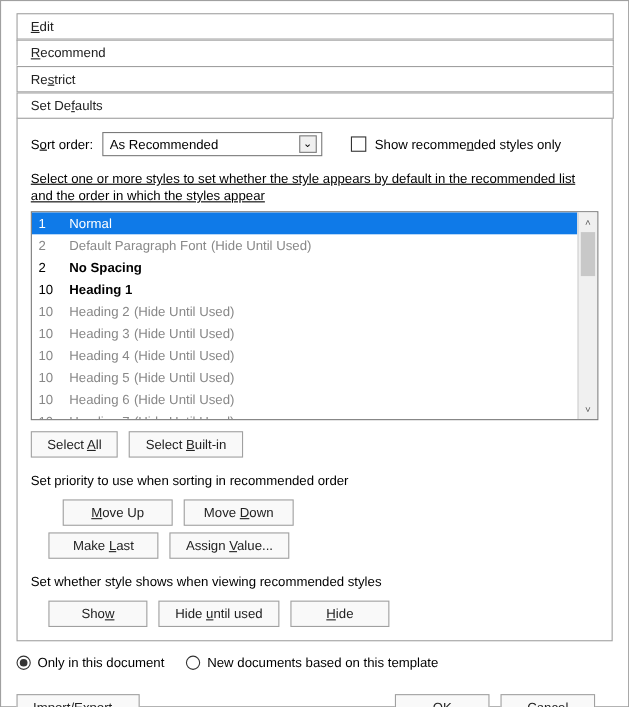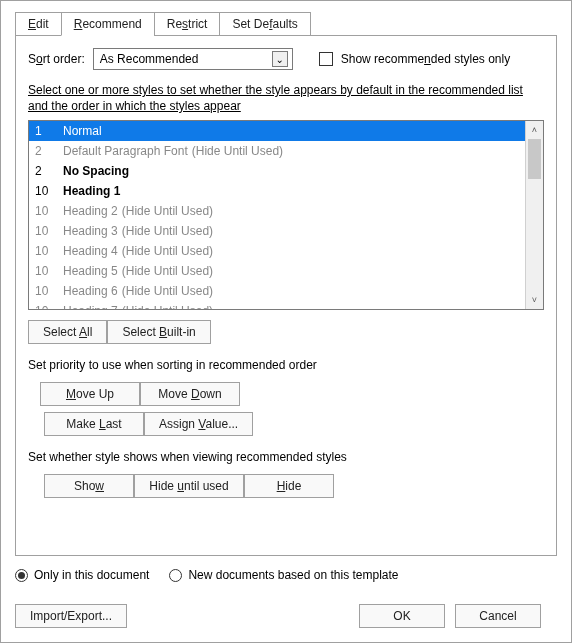--- a/index.html
+++ b/index.html
@@ -60,20 +60,21 @@
   display: flex;
   flex-direction: column;
 }
 .tabstrip {
   display: flex;
   gap: 0;
   margin-bottom: 0;
   position: relative;
   top: 1px;
   z-index: 2;
+  flex-direction: column;
 }
 .tab {
   border: 1px solid #a0a0a0;
   background: #fff;
   padding: 4px 12px;
   font-size: 12px;
   color: #222;
   margin-right: -1px;
 }
 .tab.active {
@@ -175,20 +176,21 @@
   background: #f9f9f9;
   padding: 4px 14px;
   font-size: 12px;
   color: #222;
   min-width: 72px;
   text-align: center;
   display: inline-block;
 }
 .btn-row {
   display: flex;
+  gap: 10px;
   margin-top: 10px;
 }
 .section-label {
   margin-top: 14px;
 }
 .radio {
   width: 13px;
   height: 13px;
   border: 1px solid #333;
   border-radius: 50%;
@@ -301,21 +303,21 @@
           <div class="scroll-btn">˅</div>
         </div>
       </div>
 
       <div class="btn-row">
         <div class="btn">Select <span class="u">A</span>ll</div>
         <div class="btn">Select <span class="u">B</span>uilt-in</div>
       </div>
 
       <div class="section-label">Set priority to use when sorting in recommended order</div>
-      <div class="btn-row" style="margin-left:12px">
+      <div class="btn-row" style="margin-left:29px">
         <div class="btn" style="min-width:100px"><span class="u">M</span>ove Up</div>
         <div class="btn" style="min-width:100px">Move <span class="u">D</span>own</div>
       </div>
       <div class="btn-row" style="margin-left:16px;margin-top:6px">
         <div class="btn" style="min-width:100px">Make <span class="u">L</span>ast</div>
         <div class="btn" style="min-width:100px">Assign <span class="u">V</span>alue...</div>
       </div>
 
       <div class="section-label">Set whether style shows when viewing recommended styles</div>
       <div class="btn-row" style="margin-left:16px">

